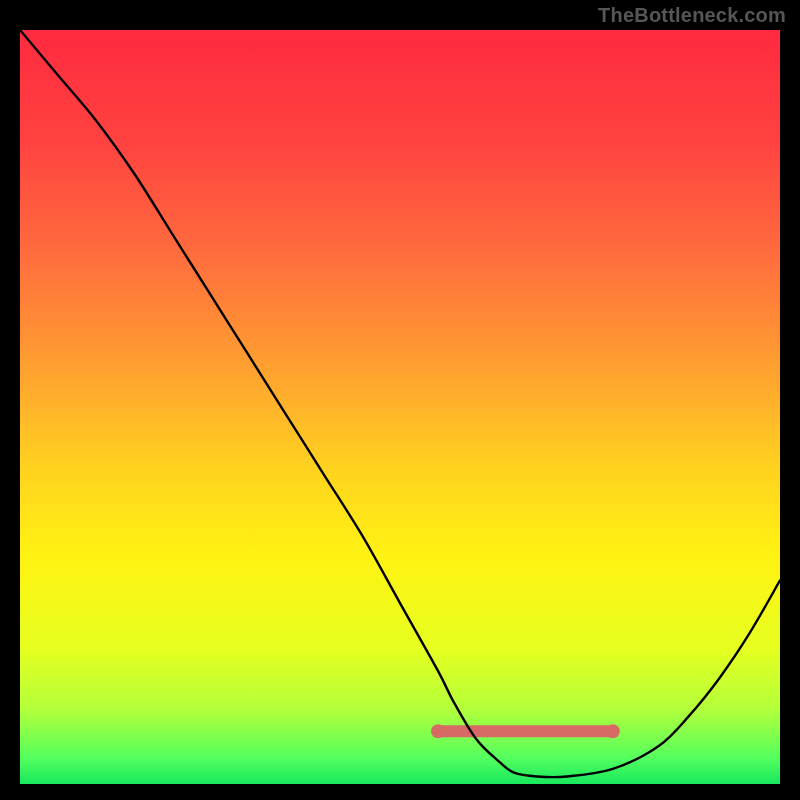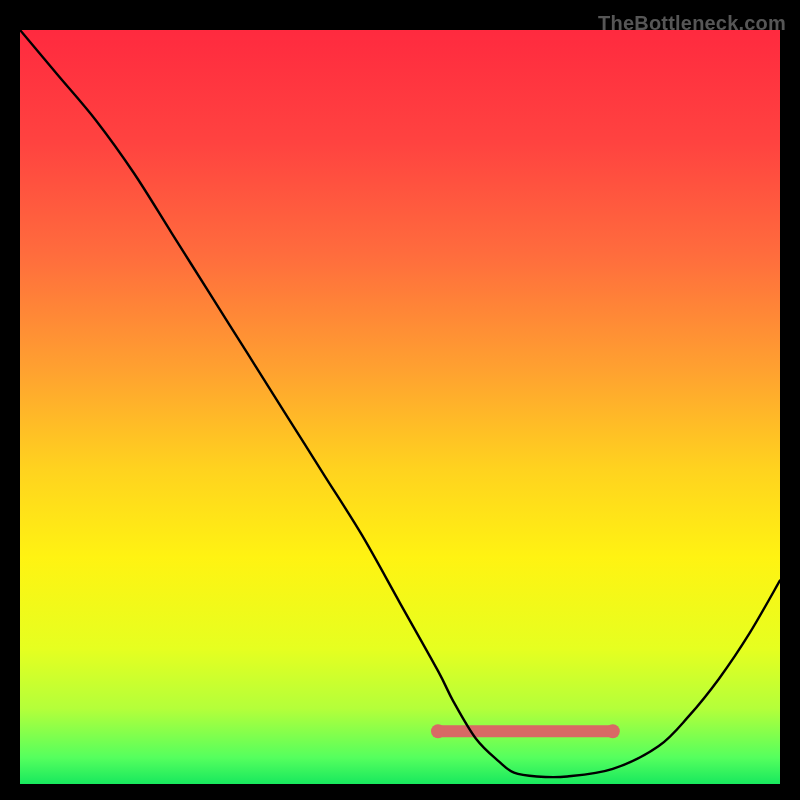--- a/index.html
+++ b/index.html
@@ -12,21 +12,21 @@
     font-family: Arial, Helvetica, sans-serif;
   }
   .stage {
     position: relative;
     width: 800px;
     height: 800px;
     background: #000;
   }
   .watermark {
     position: absolute;
-    top: 12px;
+    top: 4px;
     right: 14px;
     color: #565656;
     font-size: 20px;
     font-weight: bold;
     letter-spacing: 0.2px;
     user-select: none;
   }
   .plot-wrap {
     position: absolute;
     left: 20px;

